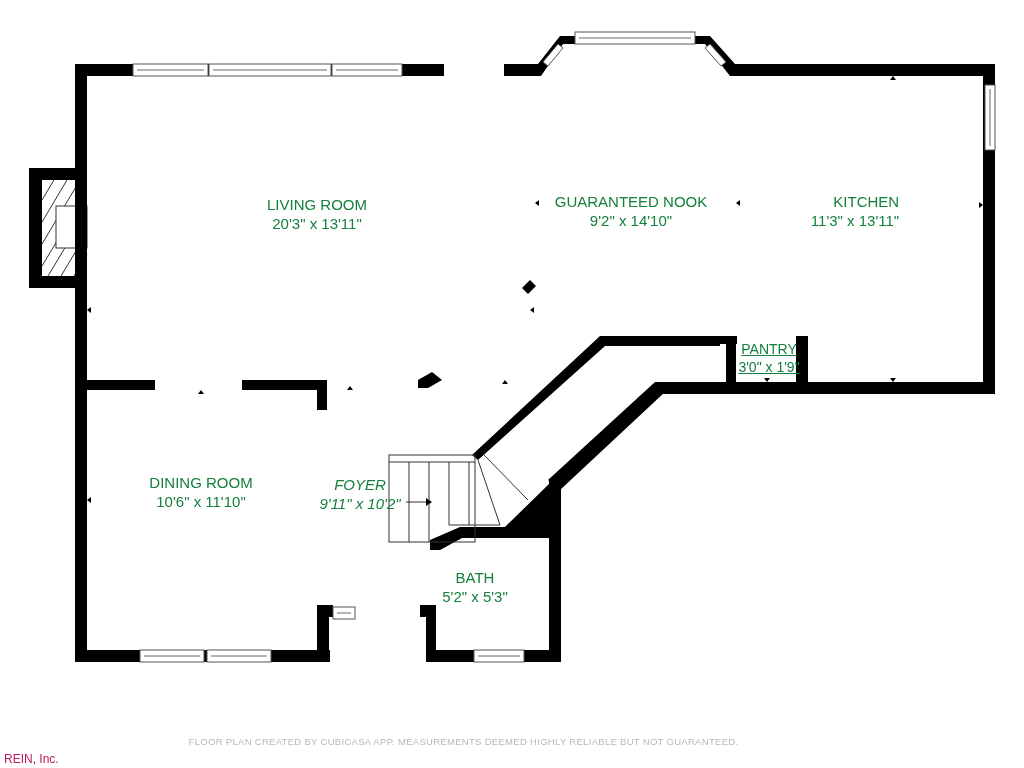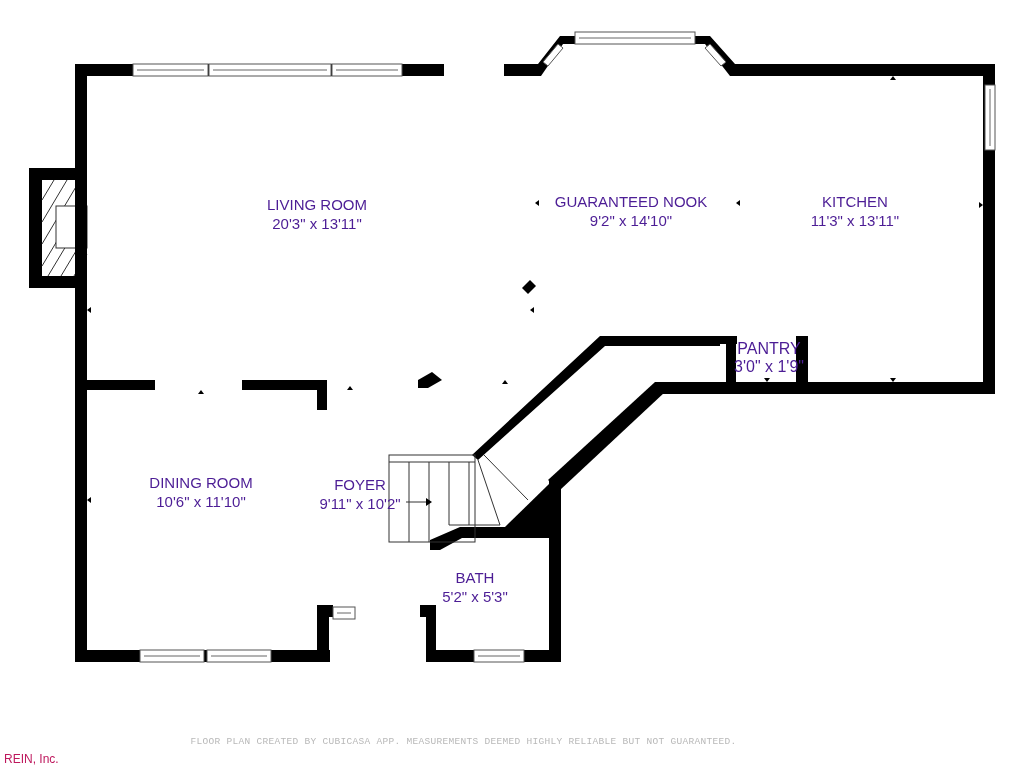--- a/index.html
+++ b/index.html
@@ -5,23 +5,23 @@
     html, body { margin: 0; padding: 0; background: #ffffff; }
     body { width: 1024px; height: 768px; position: relative; overflow: hidden; font-family: "Liberation Sans", sans-serif; }
     svg.plan { position: absolute; left: 0; top: 0; width: 1024px; height: 768px; }
     .wall { fill: #000000; }
     .win { fill: #ffffff; stroke: #555555; stroke-width: 1; }
     .winline { stroke: #666666; stroke-width: 1; }
     .opening { fill: #ffffff; }
     .stair { fill: none; stroke: #333333; stroke-width: 1; }
     .hatch { stroke: #333333; stroke-width: 1; }
     .marker { fill: #000000; }
-    .label { position: absolute; text-align: center; color: #4c1d95; font-size: 15px; line-height: 19px; white-space: nowrap; transform: translateX(-50%); }
+    .label { position: absolute; text-align: center; color: #15803d; font-size: 15px; line-height: 19px; white-space: nowrap; transform: translateX(-50%); }
     .label .dim { display: block; }
-    .footer { position: absolute; left: 0; width: 927px; top: 736px; text-align: center; color: #b8b8b8; font-size: 9.5px; letter-spacing: 0.3px; font-family: Liberation Mono, monospace; }
+    .footer { position: absolute; left: 0; width: 927px; top: 736px; text-align: center; color: #b8b8b8; font-size: 9.5px; letter-spacing: 0.3px; }
     .watermark { position: absolute; left: 4px; top: 752px; color: #be185d; font-size: 12px; }
   </style>
 </head>
 <body>
 
 <svg class="plan" viewBox="0 0 1024 768" xmlns="http://www.w3.org/2000/svg">
 
   <g>
     <rect class="wall" x="29" y="168" width="58" height="120"></rect>
     <rect x="42" y="180" width="45" height="96" fill="#ffffff"></rect>
@@ -136,33 +136,33 @@
 </svg>
 
 <div class="label" style="left:317px; top:195px;">
   <span>LIVING ROOM</span>
   <span class="dim">20'3" x 13'11"</span>
 </div>
 <div class="label" style="left:631px; top:192px;">
   <span>GUARANTEED NOOK</span>
   <span class="dim">9'2" x 14'10"</span>
 </div>
-<div class="label" style="left:855px; top:192px;">
+<div class="label" style="left:855px; top:192px;text-align:right;">
   <span>KITCHEN</span>
   <span class="dim">11'3" x 13'11"</span>
 </div>
-<div class="label" style="left:769px; top:340px; font-size:16px; line-height:18px;">
+<div class="label" style="left:769px; top:340px; font-size:14px; line-height:18px;text-decoration:underline;">
   <span>PANTRY</span>
   <span class="dim">3'0" x 1'9"</span>
 </div>
 <div class="label" style="left:201px; top:473px;">
   <span>DINING ROOM</span>
   <span class="dim">10'6" x 11'10"</span>
 </div>
-<div class="label" style="left:360px; top:475px;">
+<div class="label" style="left:360px; top:475px;font-style:italic;">
   <span>FOYER</span>
   <span class="dim">9'11" x 10'2"</span>
 </div>
 <div class="label" style="left:475px; top:568px;">
   <span>BATH</span>
   <span class="dim">5'2" x 5'3"</span>
 </div>
 
 <div class="footer">FLOOR PLAN CREATED BY CUBICASA APP. MEASUREMENTS DEEMED HIGHLY RELIABLE BUT NOT GUARANTEED.</div>
 <div class="watermark">REIN, Inc.</div>

